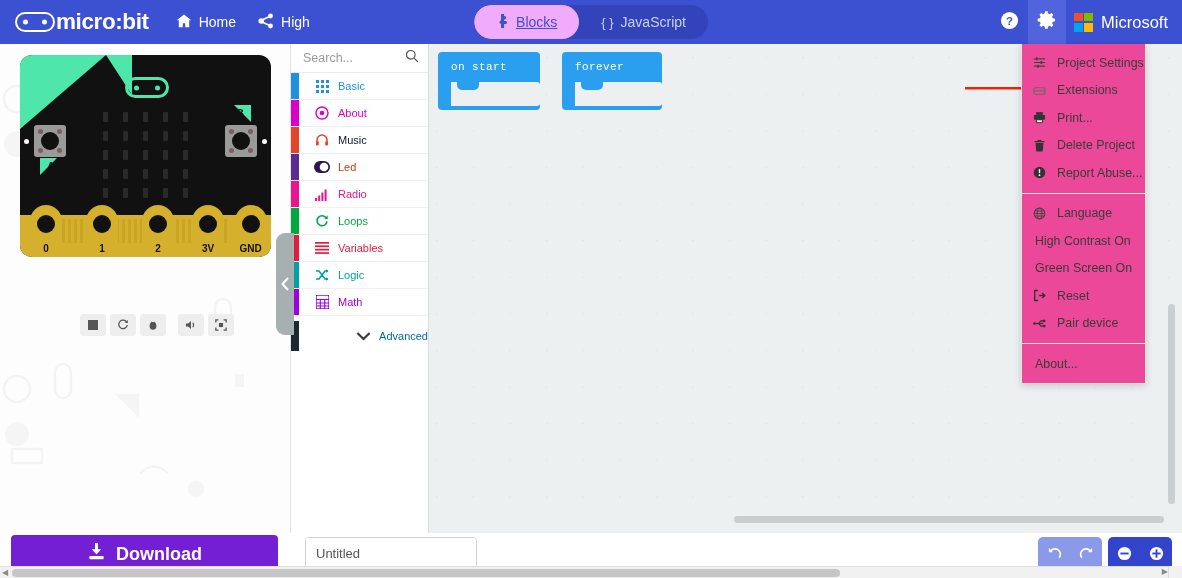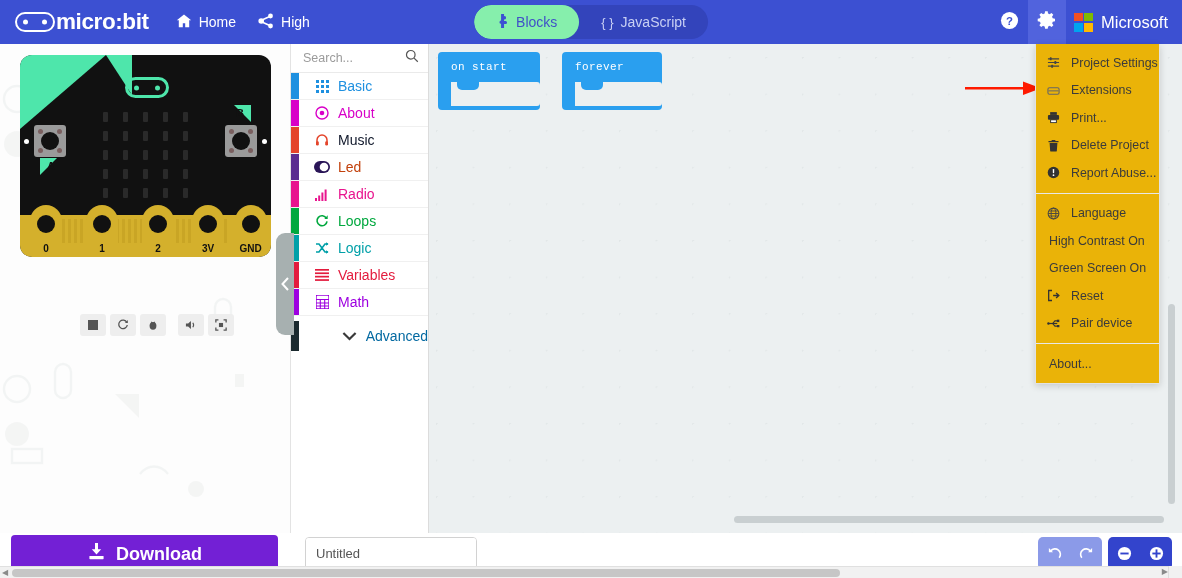--- a/index.html
+++ b/index.html
@@ -41,37 +41,37 @@
   .tabs {
     position:absolute; left:50%; transform:translateX(-50%);
     top:5px; height:34px; background:#3344bb; border-radius:17px;
     display:flex; align-items:center; padding:0; overflow:hidden;
   }
   .tab {
     display:flex; align-items:center; gap:7px;
     height:34px; padding:0 22px; font-size:14px; cursor:pointer;
     color:#c9d0f4;
   }
-  .tab.active { background:#86efac; color:#4050c8; border-radius:17px; font-weight:400;}
+  .tab.active { background:#f0abfc; color:#4050c8; border-radius:17px; font-weight:400;text-decoration:underline;}
 
   .header-right { position:absolute; right:0; top:0; height:44px; display:flex; align-items:center; }
   .hbtn {
     width:38px; height:44px; display:flex; align-items:center; justify-content:center;
     cursor:pointer; color:#fff;
   }
   .hbtn.active { background:#5163dd; }
   .ms-logo { display:flex; align-items:center; gap:8px; padding:0 14px 0 8px; height:44px; cursor:pointer;}
   .ms-squares { width:19px; height:19px; display:grid; grid-template-columns:1fr 1fr; grid-template-rows:1fr 1fr; gap:1.6px;}
   .ms-squares i { display:block; }
   .ms-word { color:#fff; font-size:16.5px; }
 
   
   .menu {
-    position:absolute; top:44px; right:22px; width:125px;
-    background:#eab308; border:1px solid #e2e2e2; border-top:none;
+    position:absolute; top:44px; right:36px; width:125px;
+    background:#ec4899; border:1px solid #e2e2e2; border-top:none;
     box-shadow:0 2px 7px rgba(0,0,0,.16); z-index:60;
     padding:5px 0 5px 0;
   }
   .mi {
     display:flex; align-items:center; height:27.5px;
     padding:0 9px 0 11px; font-size:12.4px; color:#3b3b3b; cursor:pointer;
     white-space:nowrap;
   }
   .mi .mi-ico {
     width:17px; display:flex; align-items:center; justify-content:flex-start;
@@ -156,21 +156,21 @@
     border-bottom:1px solid #eaeaea; justify-content:space-between;
   }
   .searchbox input {
     border:none; outline:none; font-size:12.5px; color:#6d6d6d; width:100px;
     font-family:"Liberation Sans", sans-serif; background:transparent;
   }
   .searchbox input::placeholder { color:#9b9b9b; }
   .cat {
     position:relative; height:27px; display:flex; align-items:center;
     border-bottom:1px solid #f0f0f0; cursor:pointer; padding-left:21px;
-    font-size:14px;
+    font-size:11px;
   }
   .cat .bar { position:absolute; left:0; top:0; width:8px; height:100%; }
   .cat .cico { width:20px; display:flex; align-items:center; justify-content:center; margin-right:6px; }
   .cat.advanced { border-bottom:none; height:30px; padding-left:21px; color:#0369a1;justify-content:flex-end; }
   .adv-sep { height:5px; }
 
   
   .workspace {
     position:absolute; left:429px; top:44px; width:753px; height:489px;
     background:#ecf0f1; overflow:hidden;
@@ -691,45 +691,45 @@
       <span class="cico">
         <svg width="14" height="14" viewBox="0 0 14 14">
             <path d="M11.4 4.3A5 5 0 1 0 12 7.3" fill="none" stroke="#00a83e" stroke-width="1.6"></path>
             <path d="M12.7 1.3v3.6H9.3z" fill="#00a83e"></path>
           </svg>
       </span>
       <span style="color:#00a83e">Loops</span>
     </div>
 
     <div class="cat">
-      <span class="bar" style="background:#00a0a8"></span>
-      <span class="cico">
-        <svg width="14" height="14" viewBox="0 0 14 14">
-            <g stroke="#00a0a8" stroke-width="1.6" fill="none">
-              <path d="M1 3h3l6 8h3M1 11h3l6-8h3"></path>
-            </g>
-            <path d="M11 1.2 13.6 3 11 4.8zM11 9.2 13.6 11 11 12.8z" fill="#00a0a8"></path>
-          </svg>
-      </span>
-      <span style="color:#00a0a8">Logic</span>
-    </div>
-
-    <div class="cat">
       <span class="bar" style="background:#e31b3d"></span>
       <span class="cico">
         <svg width="14" height="12" viewBox="0 0 14 12">
             <g fill="#e31b3d">
               <rect y="0" width="14" height="1.7"></rect>
               <rect y="3.4" width="14" height="1.7"></rect>
               <rect y="6.8" width="14" height="1.7"></rect>
               <rect y="10.2" width="14" height="1.7"></rect>
             </g>
           </svg>
       </span>
       <span style="color:#e31b3d">Variables</span>
+    </div>
+
+    <div class="cat">
+      <span class="bar" style="background:#00a0a8"></span>
+      <span class="cico">
+        <svg width="14" height="14" viewBox="0 0 14 14">
+            <g stroke="#00a0a8" stroke-width="1.6" fill="none">
+              <path d="M1 3h3l6 8h3M1 11h3l6-8h3"></path>
+            </g>
+            <path d="M11 1.2 13.6 3 11 4.8zM11 9.2 13.6 11 11 12.8z" fill="#00a0a8"></path>
+          </svg>
+      </span>
+      <span style="color:#00a0a8">Logic</span>
     </div>
 
     <div class="cat">
       <span class="bar" style="background:#9d00e0"></span>
       <span class="cico">
         <svg width="13" height="14" viewBox="0 0 13 14">
             <rect x="0" y="0" width="13" height="14" rx="1.5" fill="none" stroke="#9d00e0" stroke-width="1.4"></rect>
             <g stroke="#9d00e0" stroke-width="1.1">
               <path d="M0 4.5h13M4.3 4.5v9.5M8.7 4.5v9.5M0 8h13M0 11h13"></path>
             </g>

